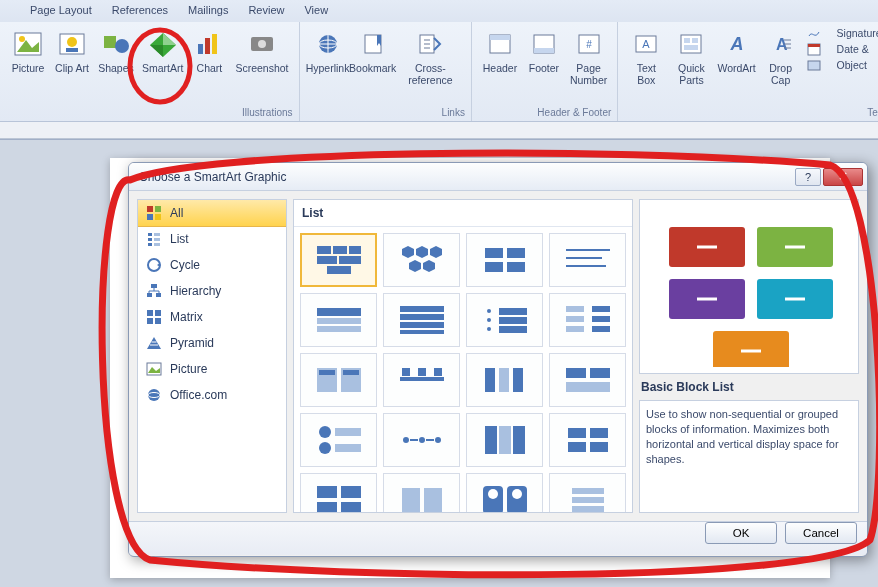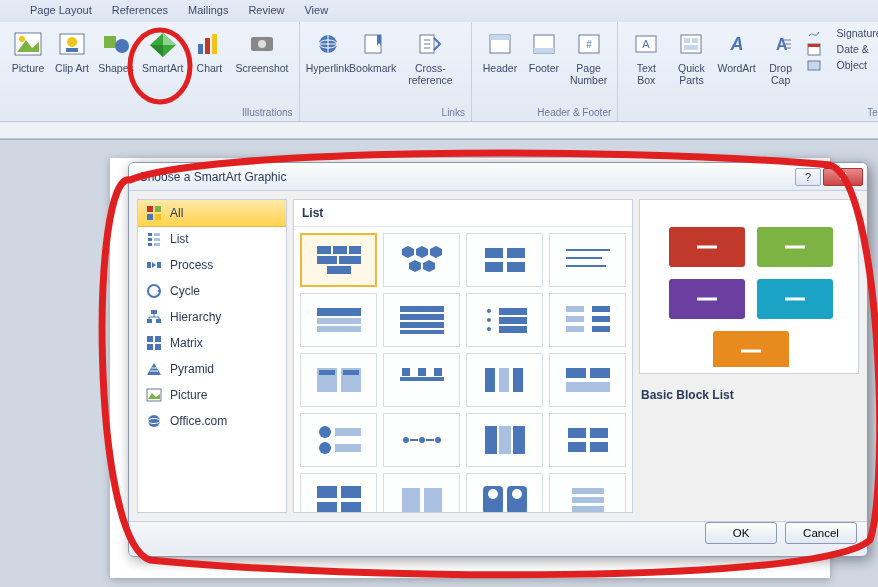--- a/index.html
+++ b/index.html
@@ -41,21 +41,21 @@
 .catitem.selected { background:linear-gradient(#ffe9a8,#ffd34e); border:1px solid #e8b64a; margin:-1px; }
 .caticon { width:16px; height:16px; display:flex; align-items:center; justify-content:center; }
 
 .gallerywrap { flex:1; display:flex; flex-direction:column; background:#fff; border:1px solid #c6d0e0; }
 .gallery-hdr { font-size:12px; font-weight:bold; color:#2a3a5a; padding:6px 8px; border-bottom:1px solid #e0e6f0; }
 .gallery { flex:1; overflow:auto; padding:6px; display:grid; grid-template-columns:repeat(4,1fr); gap:6px; }
 .gitem { height:54px; border:1px solid #d6dce8; background:#fdfefe; display:flex; align-items:center; justify-content:center; cursor:default; }
 .gitem.selected { border:2px solid #f0b83a; background:#fff8e6; }
 .thumb { width:52px; height:36px; }
 
-.preview { width:220px; display:flex; flex-direction:column; gap:14px; }
+.preview { width:220px; display:flex; flex-direction:column; gap:6px; }
 .pvimg { height:175px; background:#fff; border:1px solid #c6d0e0; display:flex; align-items:center; justify-content:center; }
 .pvtitle { font-size:12px; font-weight:bold; color:#2a3a5a; padding:0 2px; }
 .pvdesc { flex:1; background:#fff; border:1px solid #c6d0e0; padding:6px; font-size:11px; color:#3b4a6b; line-height:1.35; }
 
 .dlg-footer { height:34px; border-top:1px solid #c6d0e0; display:flex; justify-content:flex-end; padding:0 10px; gap:8px; background:linear-gradient(#f4f6fa,#e8ecf4); }
 .dlg-btn { min-width:72px; height:22px; font-size:11.5px; border:1px solid #8a9ab5; background:linear-gradient(#fdfefe,#e2e8f2); border-radius:3px; cursor:default; }
 
 
 .anno { position:absolute; pointer-events:none; }
 .anno svg { position:absolute; top:0; left:0; }
@@ -315,30 +315,20 @@
             <svg width="16" height="16">
               <rect x="2" y="2" width="4" height="3" fill="#4a76b8"></rect>
               <rect x="2" y="7" width="4" height="3" fill="#4a76b8"></rect>
               <rect x="2" y="12" width="4" height="3" fill="#4a76b8"></rect>
               <rect x="8" y="2" width="6" height="3" fill="#a9c0e0"></rect>
               <rect x="8" y="7" width="6" height="3" fill="#a9c0e0"></rect>
               <rect x="8" y="12" width="6" height="3" fill="#a9c0e0"></rect>
             </svg>
           </span>
           <span>List</span>
-        </div>
-        <div class="catitem">
-          <span class="caticon">
-            <svg width="16" height="16">
-              <rect x="1" y="5" width="4" height="6" fill="#4a76b8"></rect>
-              <polygon points="6,5 10,8 6,11" fill="#4a76b8"></polygon>
-              <rect x="11" y="5" width="4" height="6" fill="#4a76b8"></rect>
-            </svg>
-          </span>
-          <span>Process</span>
         </div>
         <div class="catitem">
           <span class="caticon">
             <svg width="16" height="16">
               <circle cx="8" cy="8" r="6" fill="none" stroke="#4a76b8" stroke-width="2"></circle>
               <polygon points="14,6 14,10 11,8" fill="#4a76b8"></polygon>
             </svg>
           </span>
           <span>Cycle</span>
         </div>
@@ -571,20 +561,21 @@
             <line x1="136" x2="156" y1="40" y2="40" stroke="#fff" stroke-width="3"></line>
             <rect x="20" y="72" width="76" height="40" rx="3" fill="#6a3fa0"></rect>
             <line x1="48" x2="68" y1="92" y2="92" stroke="#fff" stroke-width="3"></line>
             <rect x="108" y="72" width="76" height="40" rx="3" fill="#1aa3c4"></rect>
             <line x1="136" x2="156" y1="92" y2="92" stroke="#fff" stroke-width="3"></line>
             <rect x="64" y="124" width="76" height="40" rx="3" fill="#e78b1e"></rect>
             <line x1="92" x2="112" y1="144" y2="144" stroke="#fff" stroke-width="3"></line>
           </svg>
       </div>
       <div class="pvtitle">Basic Block List</div>
+      <div class="pvdesc">Use to show non-sequential or grouped blocks of information. Maximizes both horizontal and vertical display space for shapes.</div>
     </div>
   </div>
   <div class="dlg-footer">
     <button class="dlg-btn">OK</button>
     <button class="dlg-btn">Cancel</button>
   </div>
 </div>
 
 <div class="anno" style="top:0;left:0;width:878px;height:587px">
 <svg width="878" height="587">

